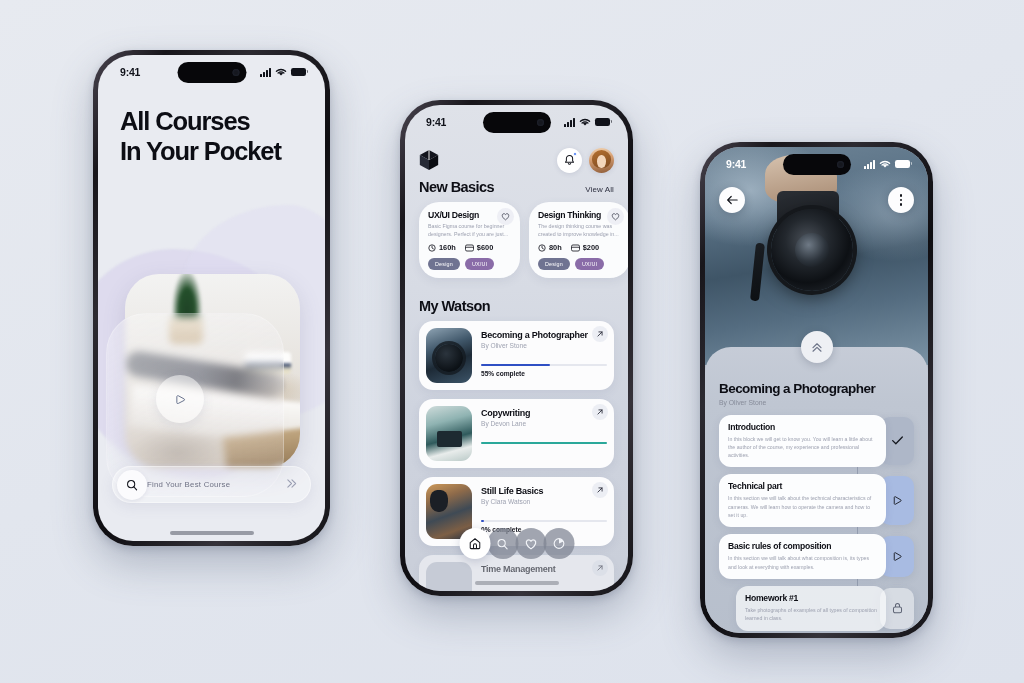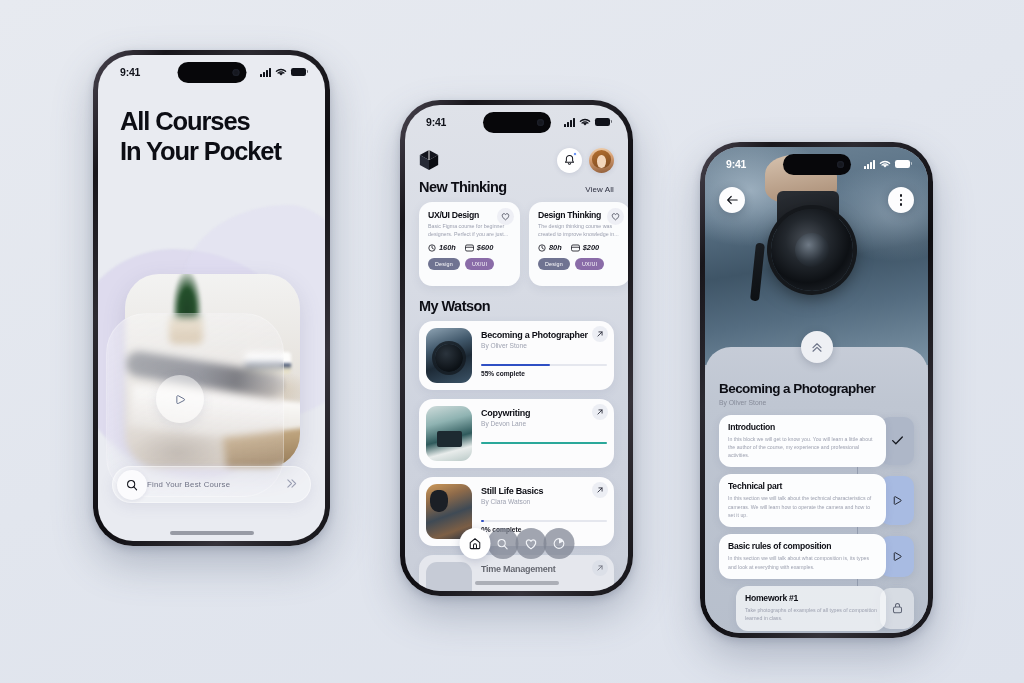--- a/index.html
+++ b/index.html
@@ -179,32 +179,32 @@
   .avatar::after{content:"";position:absolute;left:8px;top:7px;width:9px;height:13px;border-radius:48%;
     background: #f3d6bb;}
   .sec-head {
     position:absolute; left: 14px; right: 14px;
     display:flex; align-items:baseline; justify-content:space-between;
   }
   .sec-head .t { font-size: 14.5px; font-weight:bold; letter-spacing:-.55px; color:#0d0e15; }
   .sec-head .va { font-size: 8px; color:#2e3040; letter-spacing:.1px; }
   .courses-row { position:absolute; left: 14px; top: 97px; right: 0; display:flex; gap: 9px; }
   .course-card {
-    flex: 0 0 101px; background: #fbfcfd; border-radius: 13px;
-    padding: 8px 8px 16px 9px; position:relative;
+    flex: 0 0 101px; background: #fbfcfd; border-radius: 20px;
+    padding: 8px 8px 8px 9px; position:relative;
     box-shadow: 0 3px 10px rgba(80,90,130,.10);
   }
   .course-card .heart {
     position:absolute; right: 6px; top: 6px; width: 17px; height: 17px;
     border-radius:50%; background: rgba(235,236,243,.85);
     display:flex;align-items:center;justify-content:center;
   }
   .cc-title { font-size: 8.7px; font-weight: bold; letter-spacing:-.3px; color:#0d0e15; margin-bottom: 3px; padding-right: 16px;}
   .cc-desc { font-size: 5.3px; line-height:1.5; color:#9a9eae; height: 16px; overflow:hidden; margin-bottom: 4px;}
-  .cc-meta { display:flex; align-items:flex-end; gap: 9px; margin-bottom: 6px; font-style: italic; }
+  .cc-meta { display:flex; align-items:flex-end; gap: 9px; margin-bottom: 6px; }
   .cc-meta span { font-size: 7.4px; font-weight: bold; color:#14151e; }
   .cc-meta .mi { display:flex; align-items:center; gap:3px; }
   .cc-tags { display:flex; gap: 5px; }
   .tag { font-size: 5.4px; color:#fff; padding: 3px 7px; border-radius: 9px; letter-spacing:.2px;}
   .tag.a { background:#6f7391; } .tag.b { background:#8a6ca8; }
 
   .mycourses { position:absolute; left: 14px; right: 14px; top: 216px; }
   .mc-card {
     background:#fcfcfd; border-radius: 14px; padding: 7px; margin-bottom: 9px;
     display:flex; gap: 9px; position:relative;
@@ -433,21 +433,21 @@
             <path d="M6 1.5 a3.4 3.4 0 0 1 3.4 3.4 v2.4 l1 1.6 H1.6 l1-1.6 V4.9 A3.4 3.4 0 0 1 6 1.5Z" fill="none" stroke="#14161d" stroke-width="1.1" stroke-linejoin="round"></path>
             <path d="M4.7 10.2 a1.35 1.35 0 0 0 2.6 0" fill="none" stroke="#14161d" stroke-width="1.1" stroke-linecap="round"></path>
           </svg>
           <span class="dot"></span>
         </div>
         <div class="avatar"></div>
       </div>
     </div>
 
     <div class="sec-head" style="top:74px">
-      <span class="t">New Thinking</span>
+      <span class="t">New Basics</span>
       <span class="va">View All</span>
     </div>
 
     <div class="courses-row">
 
       <div class="course-card">
         <div class="heart">
           <svg width="9" height="9" viewBox="0 0 12 11">
             <path d="M6 10 C1 6.6 1 3.4 2.6 2.1 A2.6 2.6 0 0 1 6 2.9 A2.6 2.6 0 0 1 9.4 2.1 C11 3.4 11 6.6 6 10Z" fill="none" stroke="#3a3d4c" stroke-width="1"></path>
           </svg>

